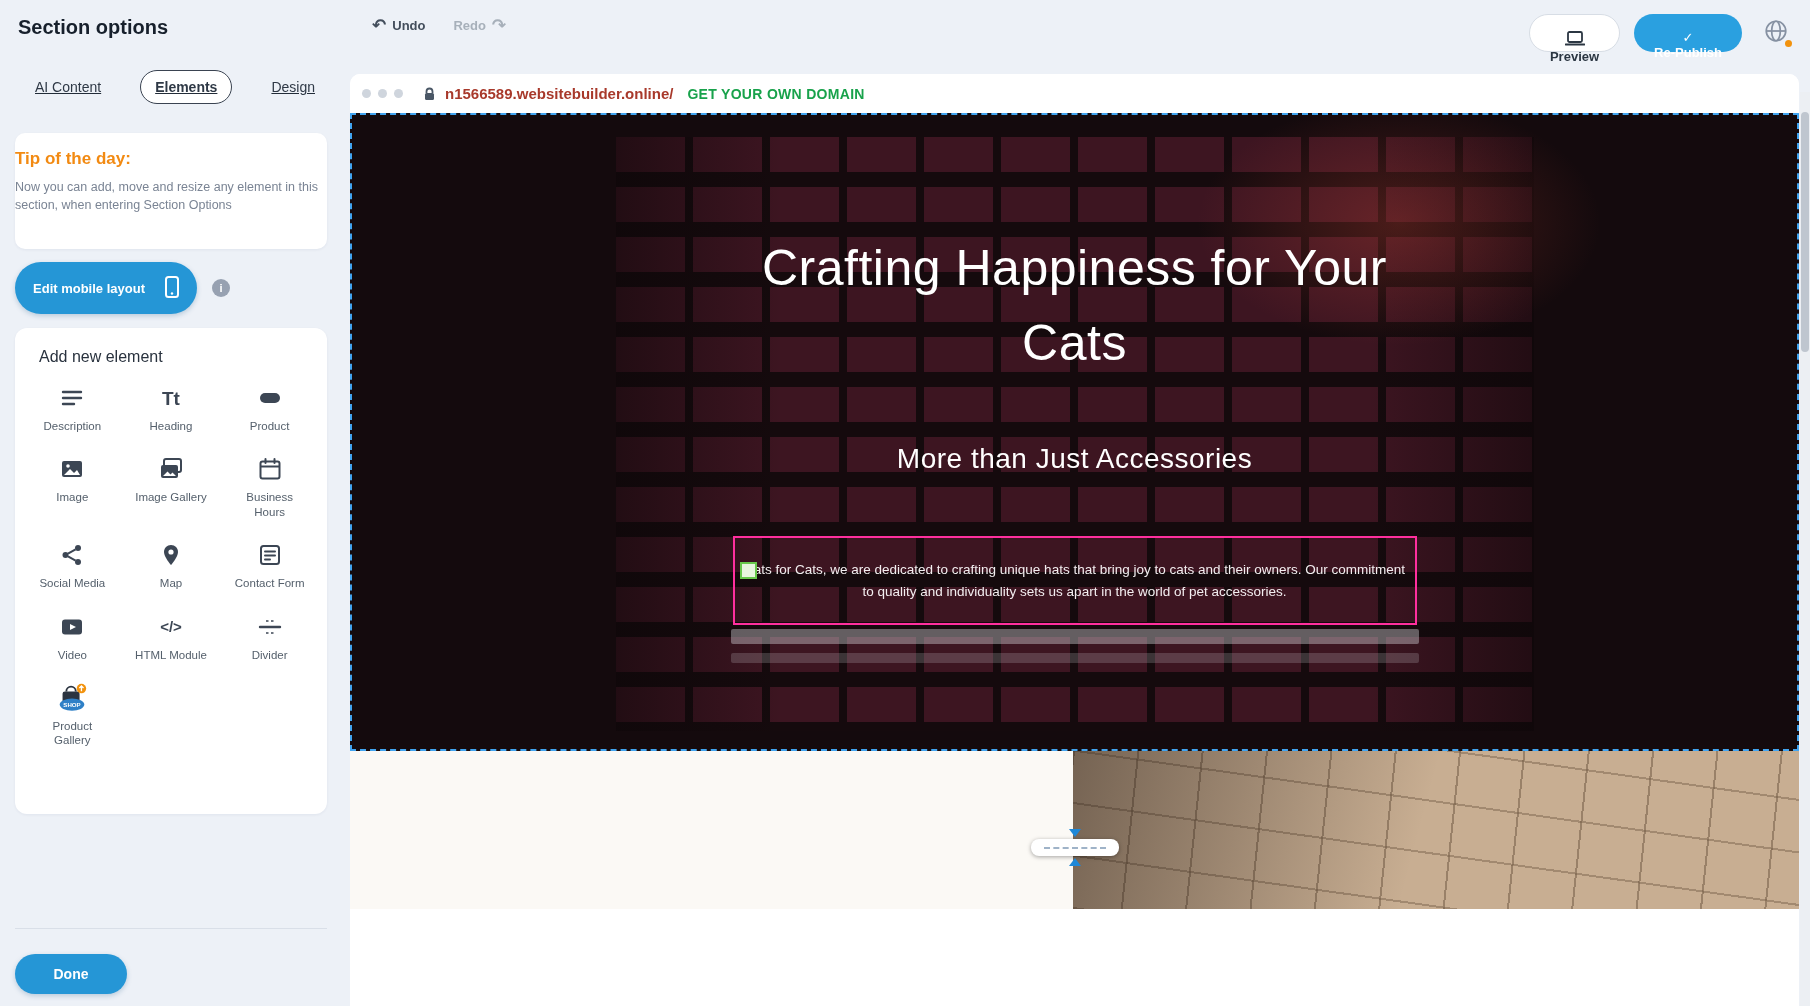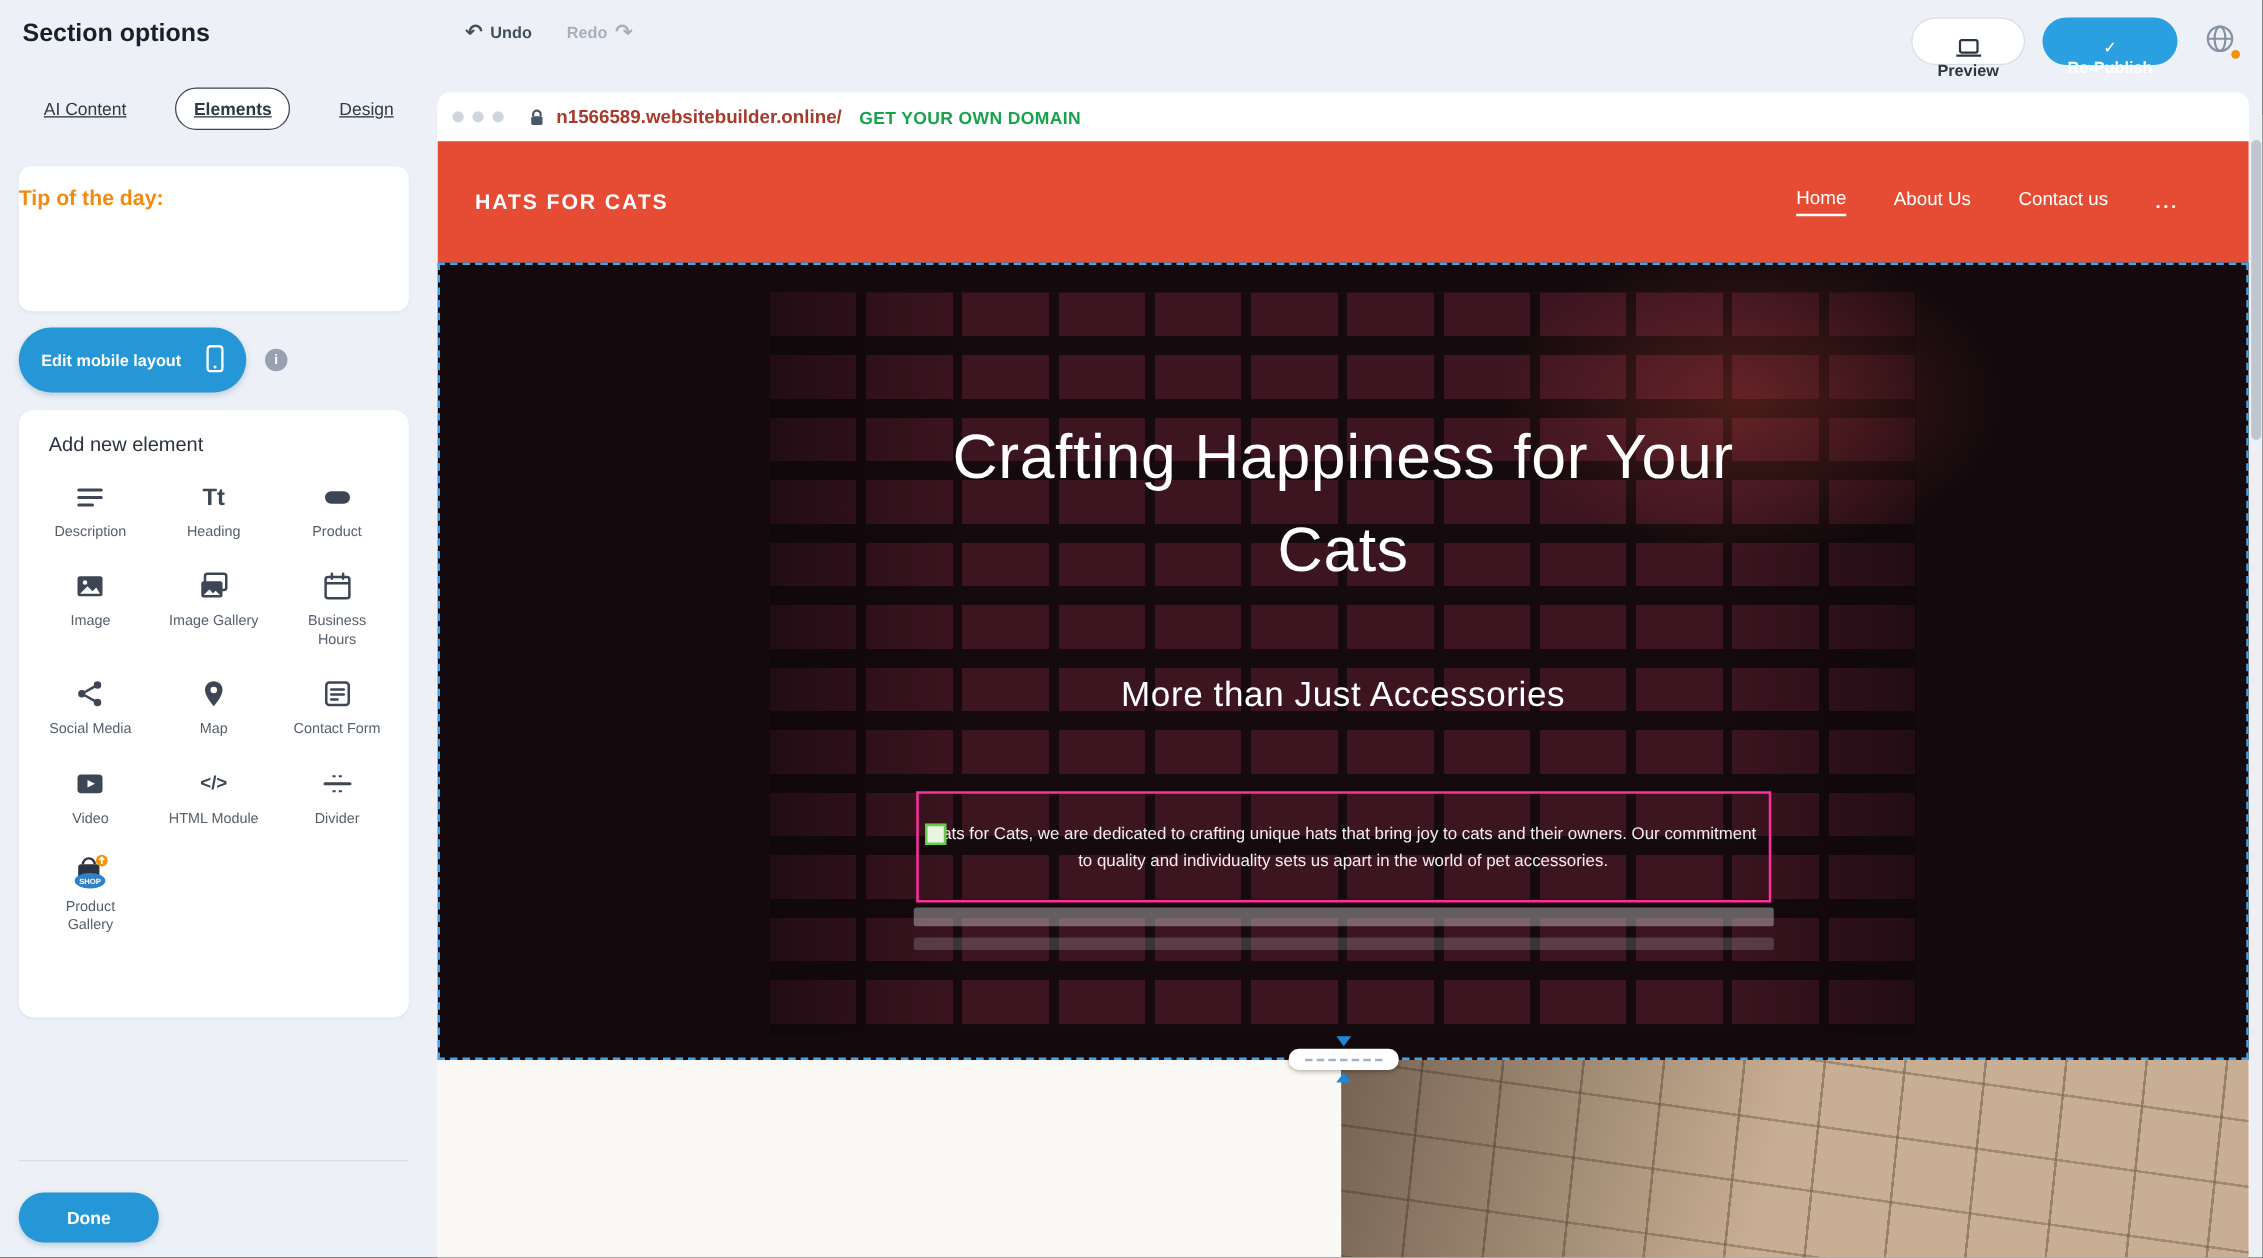--- a/index.html
+++ b/index.html
@@ -148,20 +148,21 @@
 </div>
 
 <div class="tabs" data-interactable="false">
   <div class="tab" data-interactable="true">AI Content</div>
   <div class="tab active" data-interactable="true">Elements</div>
   <div class="tab" data-interactable="true">Design</div>
 </div>
 
 <div class="card tip-card" data-interactable="false">
   <div class="tip-title" data-interactable="false">Tip of the day:</div>
+  <div class="tip-body" data-interactable="false">Now you can add, move and resize any element in this section, when entering Section Options</div>
 </div>
 
 <div class="edit-mobile" data-interactable="true">
   <span data-interactable="false">Edit mobile layout</span>
   <span data-interactable="false">
     <svg width="14" height="22" viewBox="0 0 14 22">
         <rect x="1" y="1" width="12" height="20" rx="2.5" fill="none" stroke="#fff" stroke-width="2"></rect>
         <circle cx="7" cy="17.5" r="1.2" fill="#fff"></circle>
       </svg>
   </span>
@@ -329,29 +330,20 @@
     <span class="lock" data-interactable="false">
       <svg width="11" height="14" viewBox="0 0 11 14">
           <path d="M2.5 6 V4.5 a3 3 0 0 1 6 0 V6" fill="none" stroke="#4a5766" stroke-width="1.8"></path>
           <rect x="1" y="6" width="9" height="7" rx="1.5" fill="#4a5766"></rect>
         </svg>
     </span>
     <span class="url-text" data-interactable="false">n1566589.websitebuilder.online/</span>
     <span class="domain-cta" data-interactable="true">GET YOUR OWN DOMAIN</span>
   </div>
 
-  <div class="site-header" data-interactable="false">
-    <span class="site-logo" data-interactable="false">HATS FOR CATS</span>
-    <div class="site-nav" data-interactable="false">
-      <span class="nav-item active" data-interactable="true">Home</span>
-      <span class="nav-item" data-interactable="true">About Us</span>
-      <span class="nav-item" data-interactable="true">Contact us</span>
-      <span class="nav-more" data-interactable="true">...</span>
-    </div>
-  </div>
 
   <div class="hero" data-interactable="true">
     <div class="bricks" data-interactable="false"></div>
     <div class="hero-glow" data-interactable="false"></div>
 
     <div class="hero-heading" data-interactable="true">Crafting Happiness for Your Cats</div>
     <div class="hero-sub" data-interactable="true">More than Just Accessories</div>
 
     <div class="ghost-bar one" data-interactable="false"></div>
     <div class="ghost-bar two" data-interactable="false"></div>

